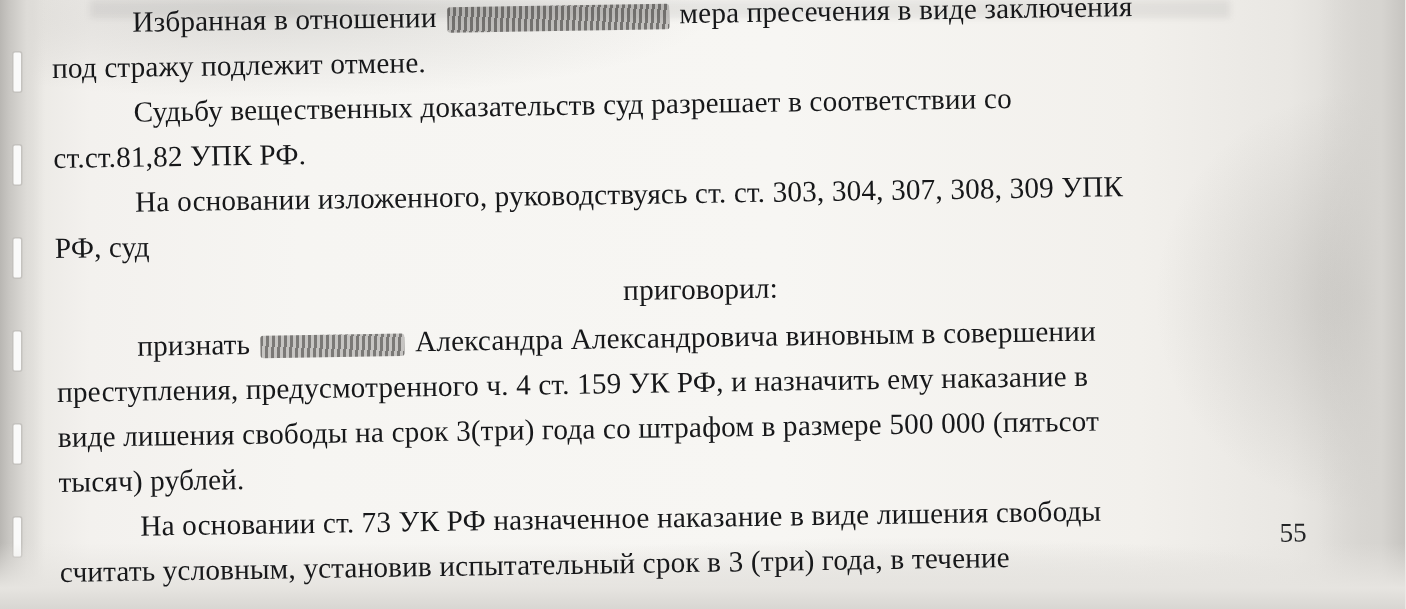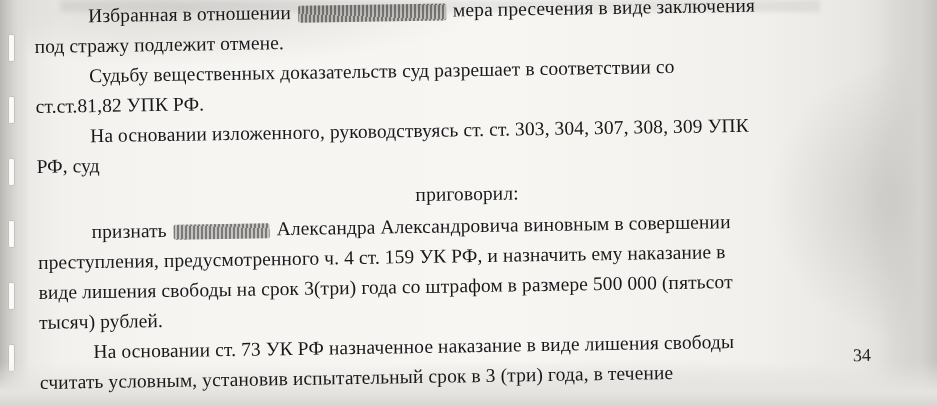--- a/index.html
+++ b/index.html
@@ -162,14 +162,14 @@
     </p>
     <p class="line para">преступления, предусмотренного ч. 4 ст. 159 УК РФ, и назначить ему наказание в</p>
     <p class="line para">виде лишения свободы на срок 3(три) года со штрафом в размере 500 000 (пятьсот</p>
     <p class="line para">тысяч) рублей.</p>
 
     <p class="line para p-indent">На основании ст. 73 УК РФ назначенное наказание в виде лишения свободы</p>
     <p class="line para">считать  условным,  установив  испытательный  срок  в  3  (три)  года,  в  течение</p>
 
   </div>
 
-  <div class="page-number">34</div>
+  <div class="page-number">55</div>
 </div>
 
 </body></html>

